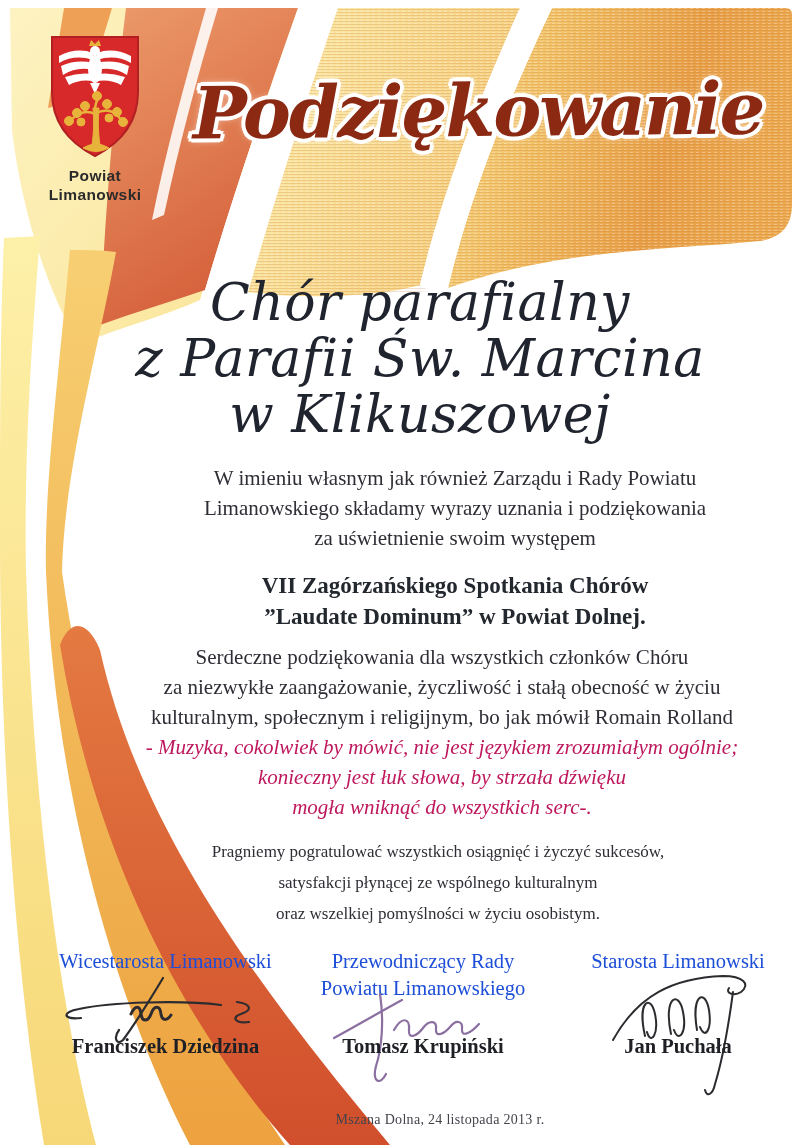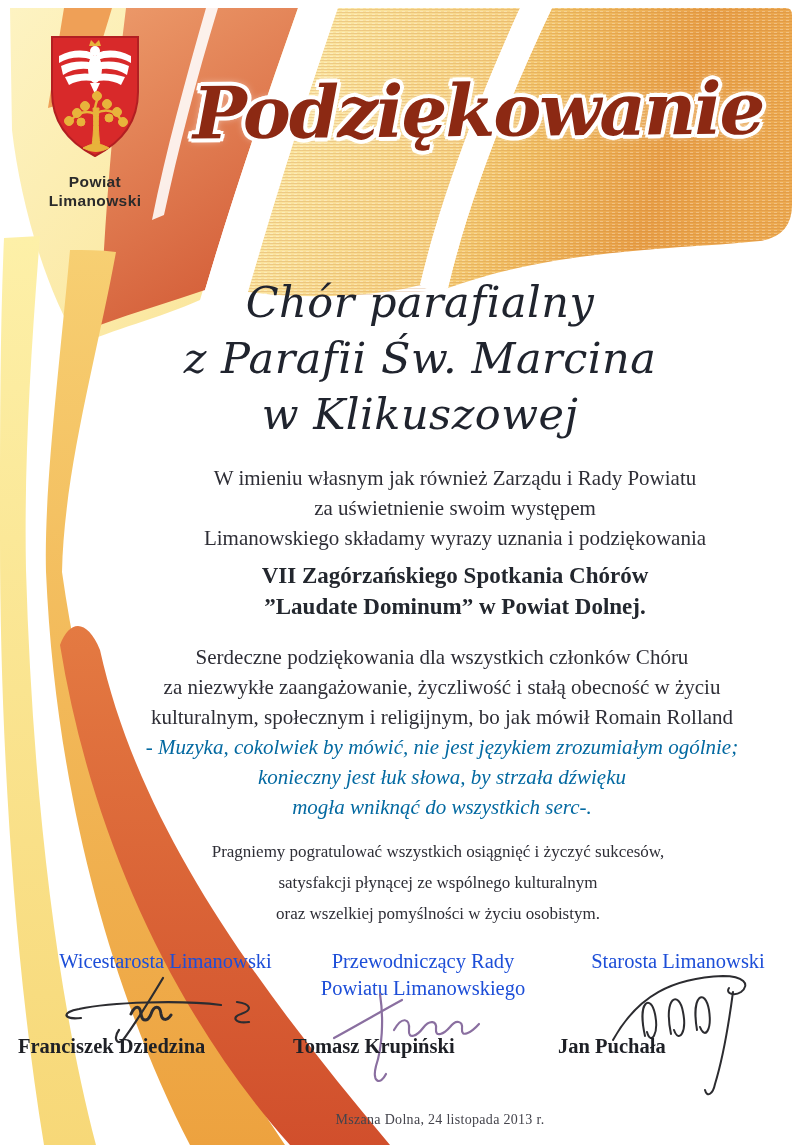--- a/index.html
+++ b/index.html
@@ -7,55 +7,55 @@
     width:803px;height:1145px;position:relative;overflow:hidden;
     background:#ffffff;
     font-family:"Liberation Serif", serif;
   }
   #bg{position:absolute;top:0;left:0;width:803px;height:1145px;}
 
   
   #emblem{position:absolute;top:34px;left:40px;width:110px;text-align:center;}
   #emblem svg{display:block;margin:0 auto;}
   .emblem-caption{
-    margin-top:12px;font-family:"Liberation Sans", sans-serif;
+    margin-top:6px;font-family:"Liberation Sans", sans-serif;
     font-weight:bold;font-size:15.5px;line-height:19px;color:#2b2b2b;letter-spacing:.4px;
   }
 
   
   #title{
     position:absolute;top:68px;left:158px;width:640px;text-align:center;
     font-family:"DejaVu Serif", serif;font-style:italic;font-weight:bold;
     font-size:72px;letter-spacing:-2px;color:#8c2913;
     text-shadow:
       -3px -3px 0 #fff, 3px -3px 0 #fff, -3px 3px 0 #fff, 3px 3px 0 #fff,
       0 -4px 0 #fff, 0 4px 0 #fff, -4px 0 0 #fff, 4px 0 0 #fff, 0 0 10px #fff;
     transform:rotate(-0.5deg);
   }
 
   
   #recipient{
     position:absolute;top:274px;left:110px;width:620px;text-align:center;
     font-family:"DejaVu Serif", serif;font-style:italic;
-    font-size:43px;line-height:56px;color:#20242e;letter-spacing:.5px;
+    font-size:52px;line-height:56px;color:#20242e;letter-spacing:.5px;
   }
 
   .para{position:absolute;text-align:center;color:#2e2e36;}
   .para div{white-space:nowrap;}
   #intro{top:463px;left:135px;width:640px;font-size:21px;line-height:30px;}
   .event-line{font-size:23px;font-weight:bold;color:#23272e;line-height:31px;}
-  .event-first{margin-top:7px;}
+  .event-first{margin-top:17px;}
   #thanks{top:642px;left:122px;width:640px;font-size:21px;line-height:30px;}
-  .quote-line{font-style:italic;color:#0369a1;}
+  .quote-line{font-style:italic;color:#be185d;}
   #wishes{top:836px;left:118px;width:640px;font-size:17px;line-height:31px;}
 
   
   .sig-col{position:absolute;top:948px;height:150px;}
   .sig-role{text-align:center;font-size:20.5px;line-height:27px;color:#1d4ed8;}
-  .sig-name{position:absolute;top:87px;left:0;width:100%;
+  .sig-name{position:absolute;top:87px;left:0;width:100%;text-align:center;
     font-weight:bold;font-size:20.5px;color:#1e2026;}
   .sig-mark{position:absolute;left:50%;transform:translateX(-50%);}
 
   #dateline{
     position:absolute;top:1112px;left:80px;width:720px;text-align:center;
     font-size:14px;color:#44444c;letter-spacing:.3px;
   }
 </style>
 </head>
 <body>
@@ -161,22 +161,22 @@
 <div id="title">Podziękowanie</div>
 
 <div id="recipient">
   <div>Chór parafialny</div>
   <div>z Parafii Św. Marcina</div>
   <div>w Klikuszowej</div>
 </div>
 
 <div id="intro" class="para">
   <div>W imieniu własnym jak również Zarządu i Rady Powiatu</div>
+  <div>Limanowskiego składamy wyrazy uznania i podziękowania</div>
   <div>za uświetnienie swoim występem</div>
-  <div>Limanowskiego składamy wyrazy uznania i podziękowania</div>
   <div class="event-line event-first">VII Zagórzańskiego Spotkania Chórów</div>
   <div class="event-line">”Laudate Dominum” w Powiat Dolnej.</div>
 </div>
 
 <div id="thanks" class="para">
   <div>Serdeczne podziękowania dla wszystkich członków Chóru</div>
   <div>za niezwykłe zaangażowanie, życzliwość i stałą obecność w życiu</div>
   <div>kulturalnym, społecznym i religijnym, bo jak mówił Romain Rolland</div>
   <div class="quote-line">- Muzyka, cokolwiek by mówić, nie jest językiem zrozumiałym ogólnie;</div>
   <div class="quote-line">konieczny jest łuk słowa, by strzała dźwięku</div>

